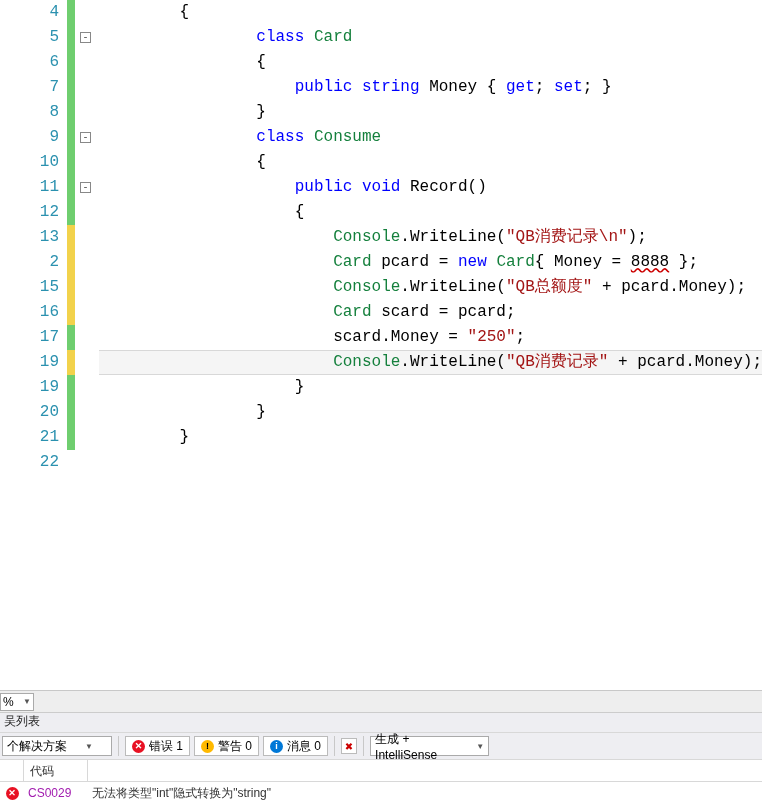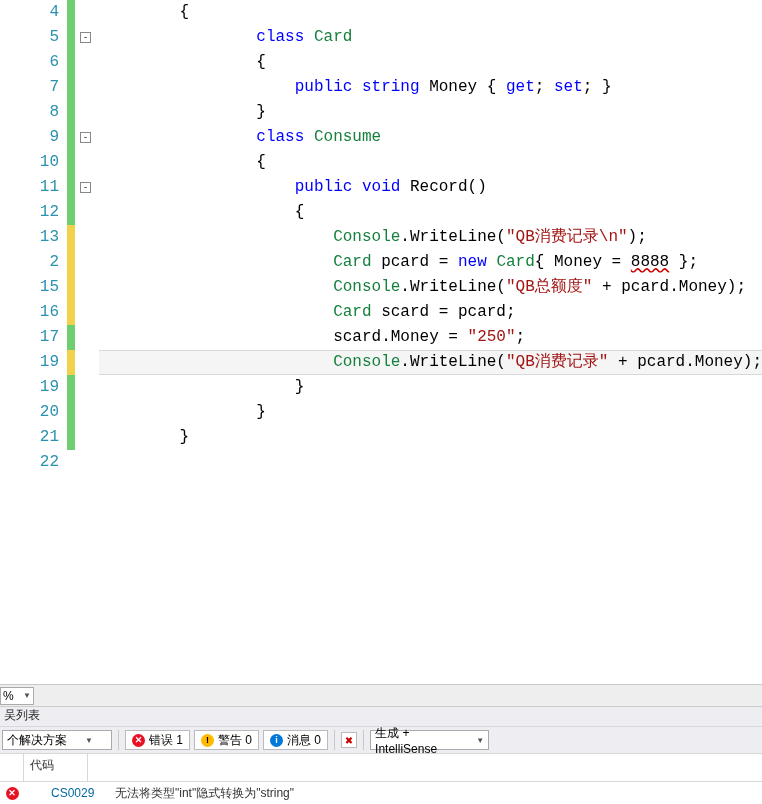--- a/index.html
+++ b/index.html
@@ -149,21 +149,21 @@
   font-family: "Segoe UI", sans-serif;
 }
 .ic-err { background: #e81123; }
 .ic-warn { background: #ffb900; color:#000;}
 .ic-info { background: #0078d7; }
 .icon-sq {
   width: 16px; height: 16px; border:1px solid #bbb; background:#fff;
   display:inline-flex;align-items:center;justify-content:center;font-size:10px;color:#c00;
 }
 .grid-head {
-  height: 28px;
+  height: 22px;
   background: #fff;
   border-bottom: 1px solid #d8d8d8;
   display: flex;
   font-family: "Segoe UI", sans-serif;
   font-size: 12px;
   color: #333;
 }
 .grid-head > div {
   border-right: 1px solid #d8d8d8;
   padding: 3px 6px;
@@ -173,21 +173,21 @@
 .gh-desc { flex: 1; }
 .grid-row {
   height: 22px;
   display: flex;
   font-family: "Segoe UI", sans-serif;
   font-size: 12px;
   align-items: center;
   background: #fff;
 }
 .grid-row .c-icon { width: 24px; display:flex; justify-content:center; }
-.grid-row .c-code { width: 64px; color: #0369a1; padding-left:4px;margin-left:23px; }
+.grid-row .c-code { width: 64px; color: #a21caf; padding-left:4px; }
 .grid-row .c-desc { flex:1; padding-left:4px; color:#333; }
 </style>
 </head>
 <body>
 
 <div class="editor-area">
   <div class="gutter" id="gutter">
       <div>4</div>
       <div>5</div>
       <div>6</div>

